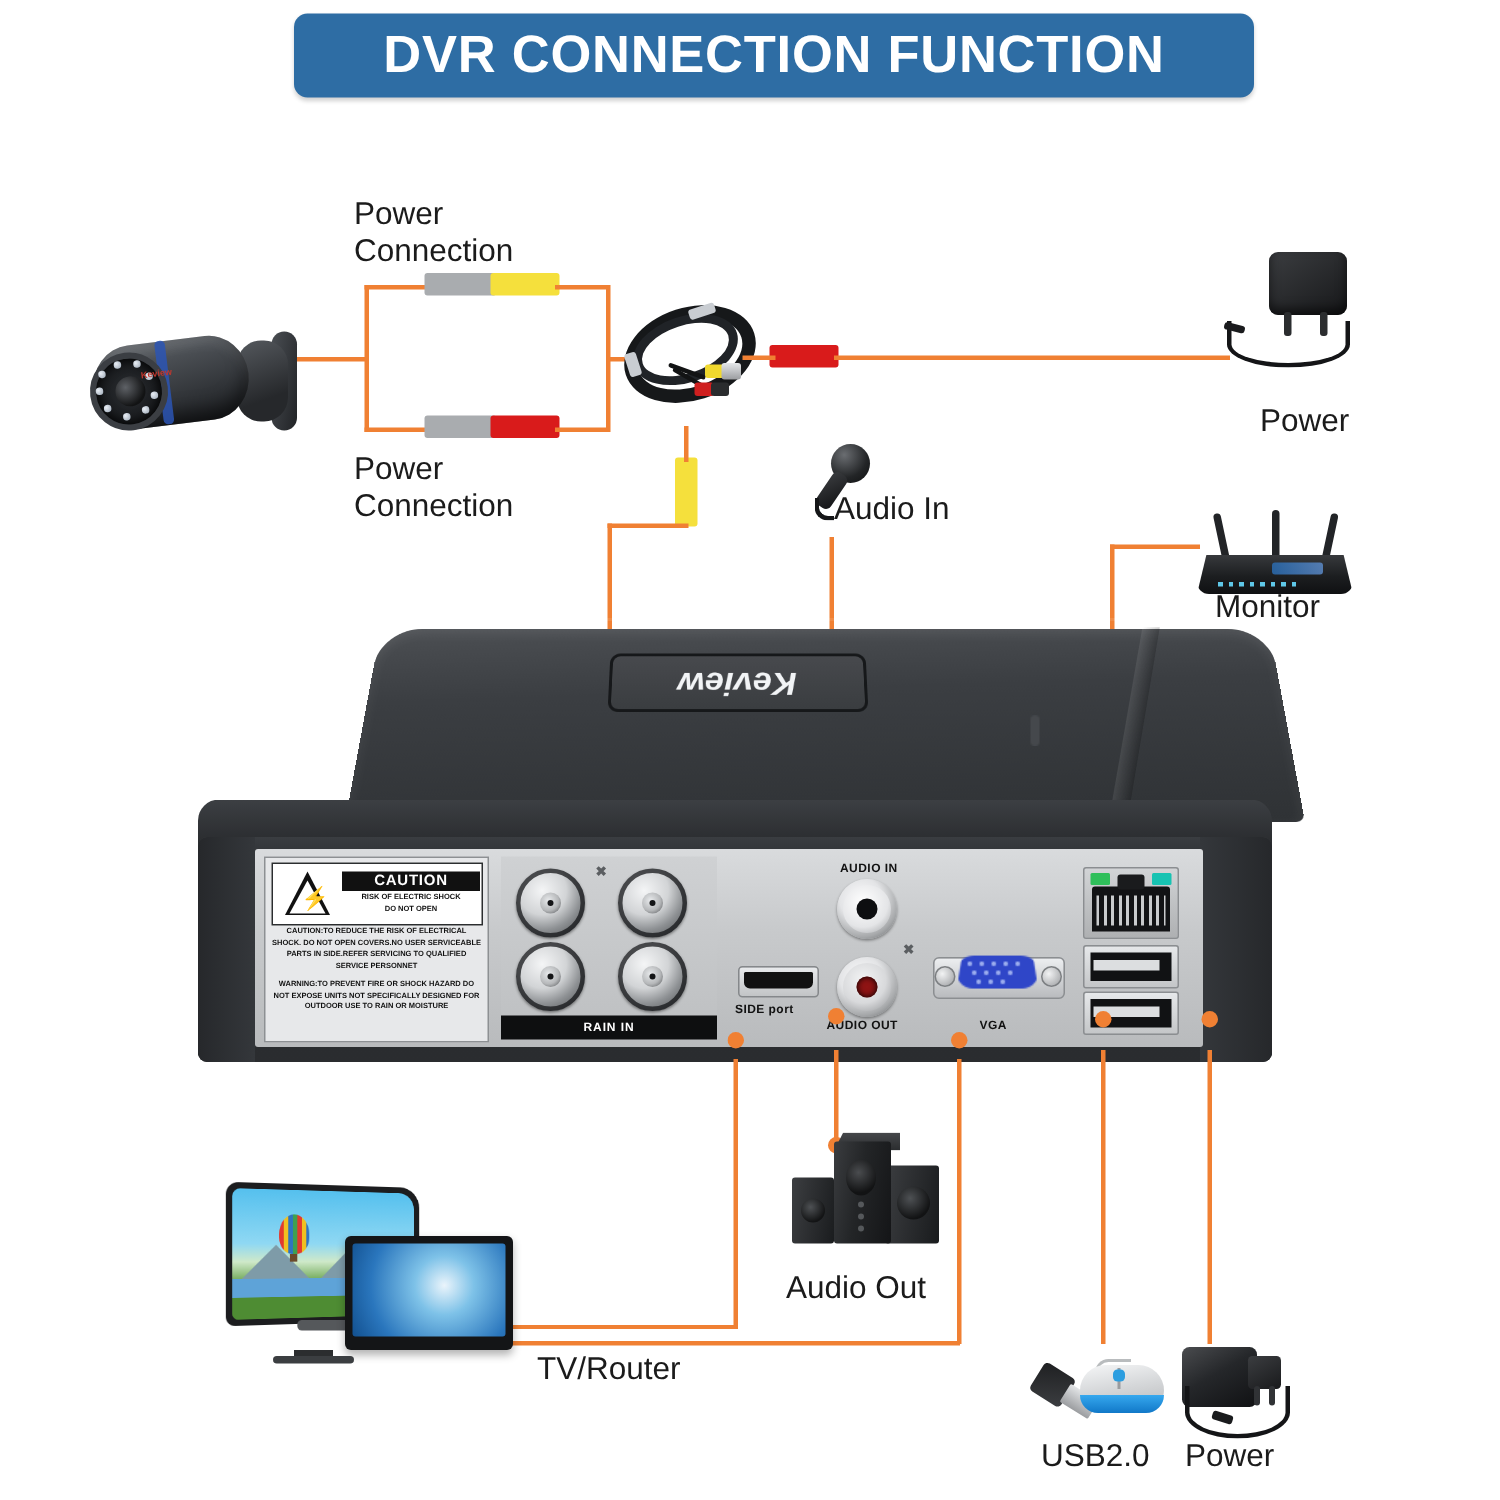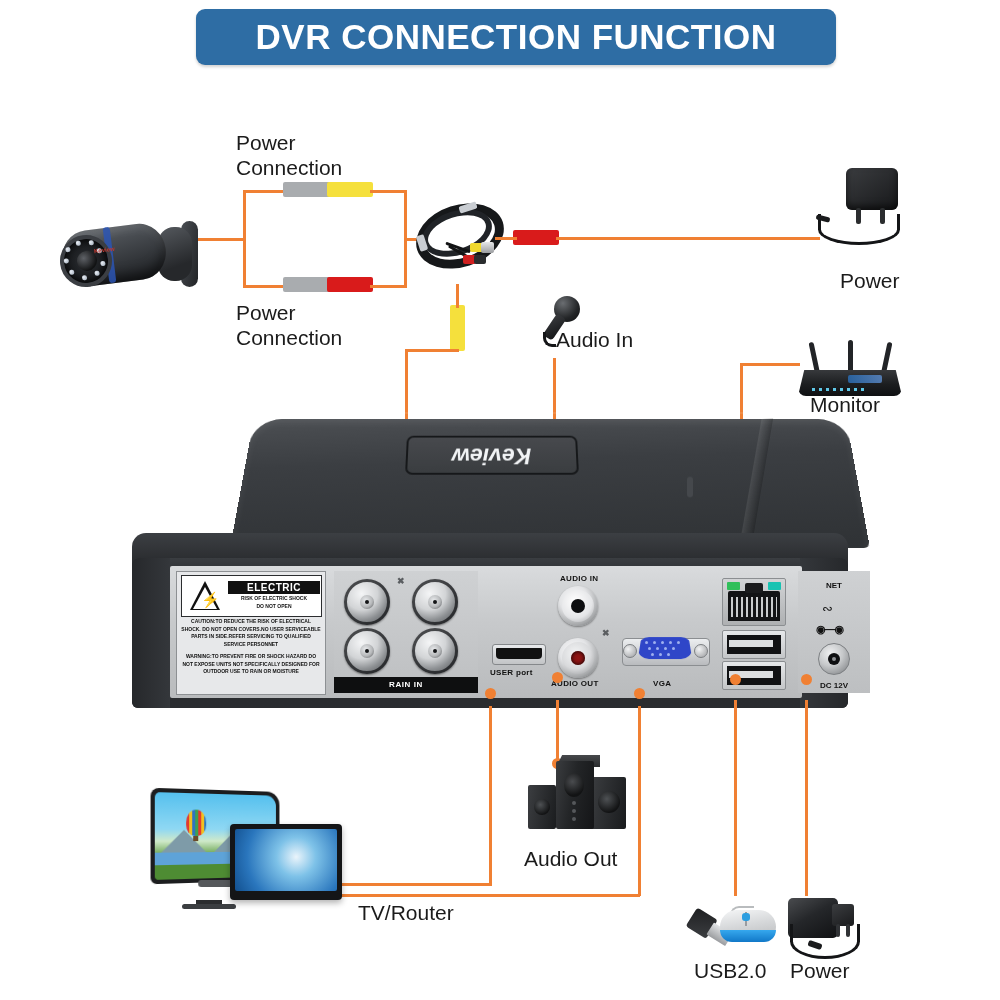--- a/index.html
+++ b/index.html
@@ -441,21 +441,21 @@
     <div class="dvr-side-l"></div>
     <div class="dvr-side-r"></div>
 
     <div class="panel">
 
       <div class="caution">
         <div class="caut-top">
           <div class="caut-tri"></div>
           <div class="caut-tri-in"></div>
           <div class="bolt">⚡</div>
-          <div class="caut-word">ELECTRIC</div>
+          <div class="caut-word">CAUTION</div>
           <div class="caut-sub" style="top:19px;">RISK OF ELECTRIC SHOCK</div>
           <div class="caut-sub" style="top:27px;">DO NOT OPEN</div>
         </div>
         <div class="caut-body">
           <p>CAUTION:TO REDUCE THE RISK OF ELECTRICAL SHOCK. DO NOT OPEN COVERS.NO USER SERVICEABLE PARTS IN SIDE.REFER SERVICING TO QUALIFIED SERVICE PERSONNET</p>
           <p>WARNING:TO PREVENT FIRE OR SHOCK HAZARD DO NOT EXPOSE UNITS NOT SPECIFICALLY DESIGNED FOR OUTDOOR USE TO RAIN OR MOISTURE</p>
         </div>
       </div>
 
       <div class="bnc-block">
@@ -467,21 +467,21 @@
         <div class="bnc-ring" style="left:10px;top:57px;"></div>
         <div class="bnc" style="left:78px;top:57px;"></div>
         <div class="bnc-ring" style="left:78px;top:57px;"></div>
         <div class="screw" style="left:63px;top:5px;">✖</div>
         <div class="videoin-bar">RAIN IN</div>
       </div>
 
       <div class="hdmi">
         <div class="hdmi-in"></div>
       </div>
-      <div class="port-lbl" style="left:320px;top:102px;">USER port</div>
+      <div class="port-lbl" style="left:320px;top:102px;">SIDE port</div>
 
       <div class="port-lbl" style="left:390px;top:8px;">AUDIO IN</div>
       <div class="rca" style="left:388px;top:20px;">
         <div class="rca-ring" style="background:radial-gradient(circle at 42% 36%,#ffffff,#e4e5e7 60%,#9a9c9f 100%);"></div>
         <div class="rca-hole"></div>
       </div>
 
       <div class="rca" style="left:388px;top:72px;">
         <div class="rca-ring" style="background:radial-gradient(circle at 42% 36%,#f3f4f5,#d8d9db 55%,#8f9194 100%);"></div>
         <div class="rca-hole" style="background:#8f1414;box-shadow:inset 0 0 4px #000;"></div>
@@ -519,30 +519,20 @@
       </div>
       <div class="usb" style="top:64px;">
         <div class="usb-in"></div>
         <div class="usb-bar"></div>
       </div>
       <div class="usb" style="top:95px;">
         <div class="usb-in"></div>
         <div class="usb-bar"></div>
       </div>
 
-      <div class="pw-block">
-        <div class="pw-lbl" style="top:10px;">NET</div>
-        <div class="net-sym" style="left:24px;top:30px;">∾</div>
-        <div class="plug-sym" style="left:18px;top:52px;">◉—◉</div>
-        <div class="dc">
-          <div class="dc-in"></div>
-          <div class="dc-pin"></div>
-        </div>
-        <div class="pw-lbl" style="top:110px;">DC 12V</div>
-      </div>
     </div>
   </div>
 
   <div class="ln lnv" style="left:489px;top:706px;height:180px;"></div>
   <div class="ln lnh" style="left:340px;top:883px;width:152px;"></div>
   <div class="dot" style="left:485px;top:688px;"></div>
 
   <div class="ln lnv" style="left:556px;top:700px;height:65px;"></div>
   <div class="dot" style="left:552px;top:672px;"></div>
   <div class="dot" style="left:552px;top:758px;"></div>

